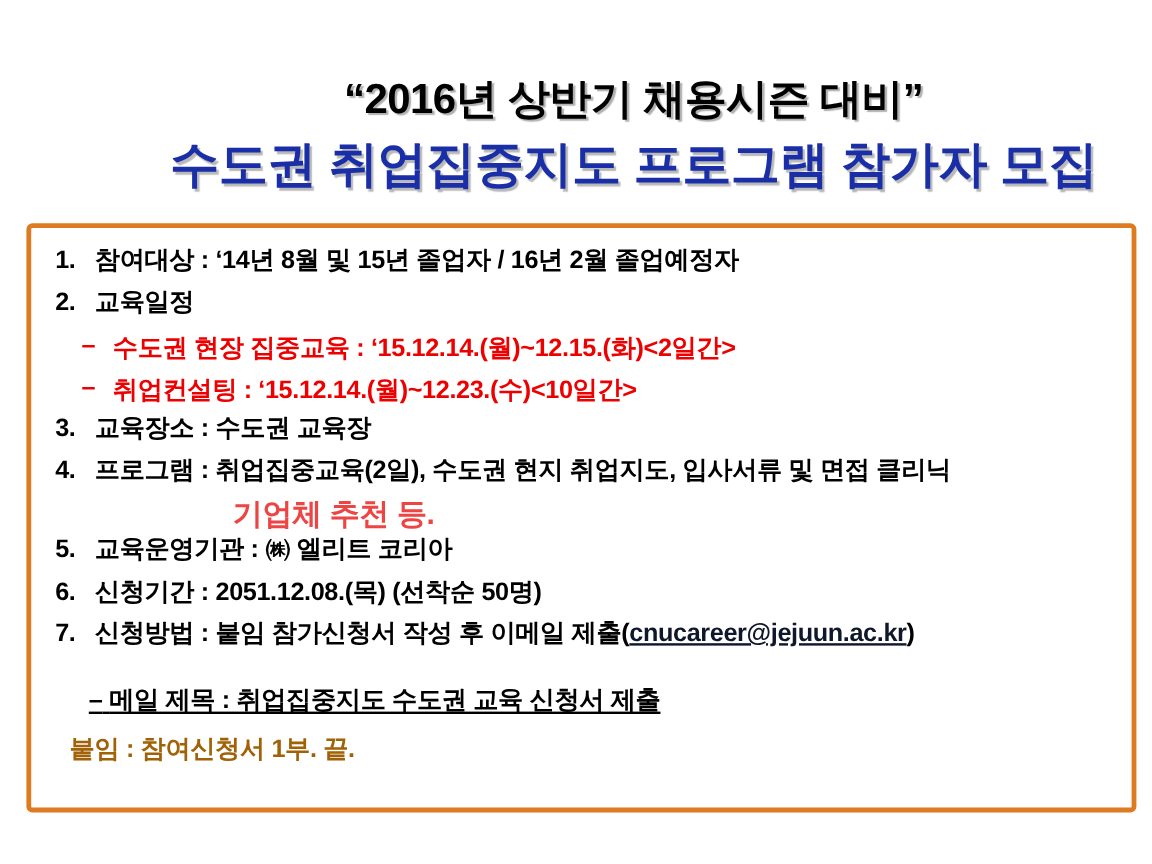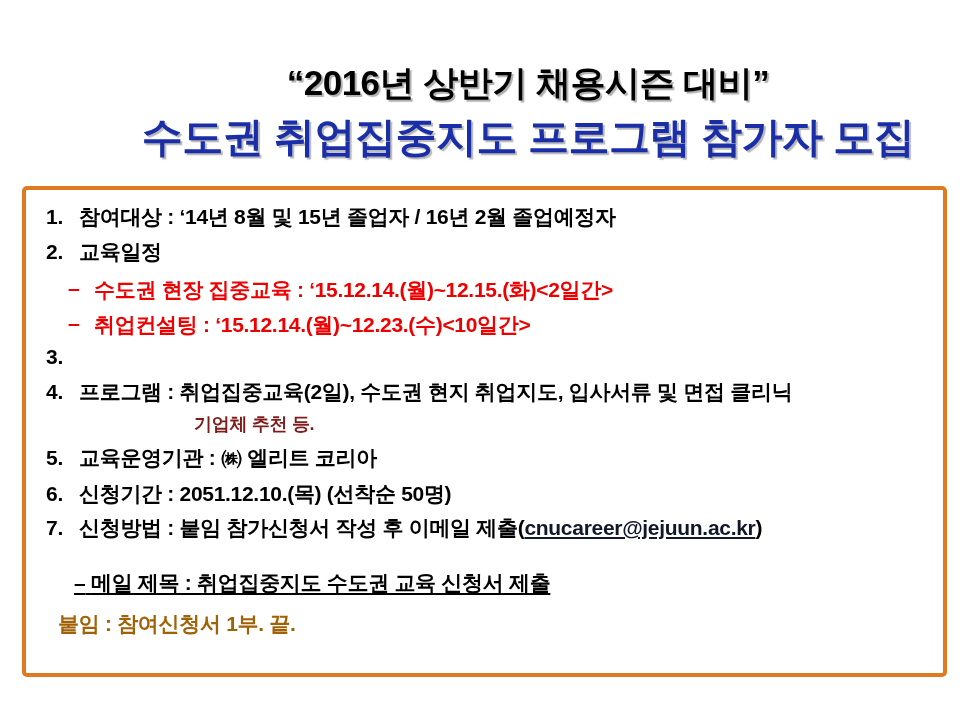--- a/index.html
+++ b/index.html
@@ -120,23 +120,23 @@
   .sub .dash {
     width: 26px;
     flex: 0 0 26px;
     padding-left: 22px;
     box-sizing: content-box;
   }
   .sub .sub-text { flex: 1 1 auto; }
 
   
   .cont {
-    font-size: 18px;
-    font-weight: bold;
-    color: #7f1d1d;
+    font-size: 25px;
+    font-weight: bold;
+    color: #ef4444;
     letter-spacing: -0.3px;
     white-space: nowrap;
     padding-left: 148px;
   }
 
   
   .mail-subject {
     font-size: 21px;
     font-weight: bold;
     color: #000000;
@@ -193,36 +193,37 @@
         <span class="sub-text">수도권 현장 집중교육 :   ‘15.12.14.(월)~12.15.(화)&lt;2일간&gt;</span>
       </div>
 
       <div class="sub r r4">
         <span class="dash">–</span>
         <span class="sub-text">취업컨설팅 :   ‘15.12.14.(월)~12.23.(수)&lt;10일간&gt;</span>
       </div>
 
       <div class="row r r5">
         <span class="num">3.</span>
+        <span class="row-text">교육장소 : 수도권 교육장</span>
       </div>
 
       <div class="row r r6">
         <span class="num">4.</span>
         <span class="row-text">프로그램 : 취업집중교육(2일), 수도권 현지 취업지도, 입사서류 및 면접 클리닉</span>
       </div>
       <div class="cont r r6b">기업체 추천 등.</div>
 
       <div class="row r r7">
         <span class="num">5.</span>
         <span class="row-text">교육운영기관 : ㈱ 엘리트 코리아</span>
       </div>
 
       <div class="row r r8">
         <span class="num">6.</span>
-        <span class="row-text">신청기간 : 2051.12.10.(목) (선착순 50명)</span>
+        <span class="row-text">신청기간 : 2051.12.08.(목) (선착순 50명)</span>
       </div>
 
       <div class="row r r9">
         <span class="num">7.</span>
         <span class="row-text"><span>신청방법 : 붙임 참가신청서 작성 후 이메일 제출(</span><a class="maillink" href="#">cnucareer@jejuun.ac.kr</a><span>)</span></span>
       </div>
 
       <div class="mail-subject r r10"><span class="u">–</span><span class="u">&nbsp;</span><span class="u">메일 제목 : 취업집중지도 수도권 교육 신청서 제출</span></div>
 
       <div class="footer-line r r11">붙임 : 참여신청서 1부. 끝.</div>

